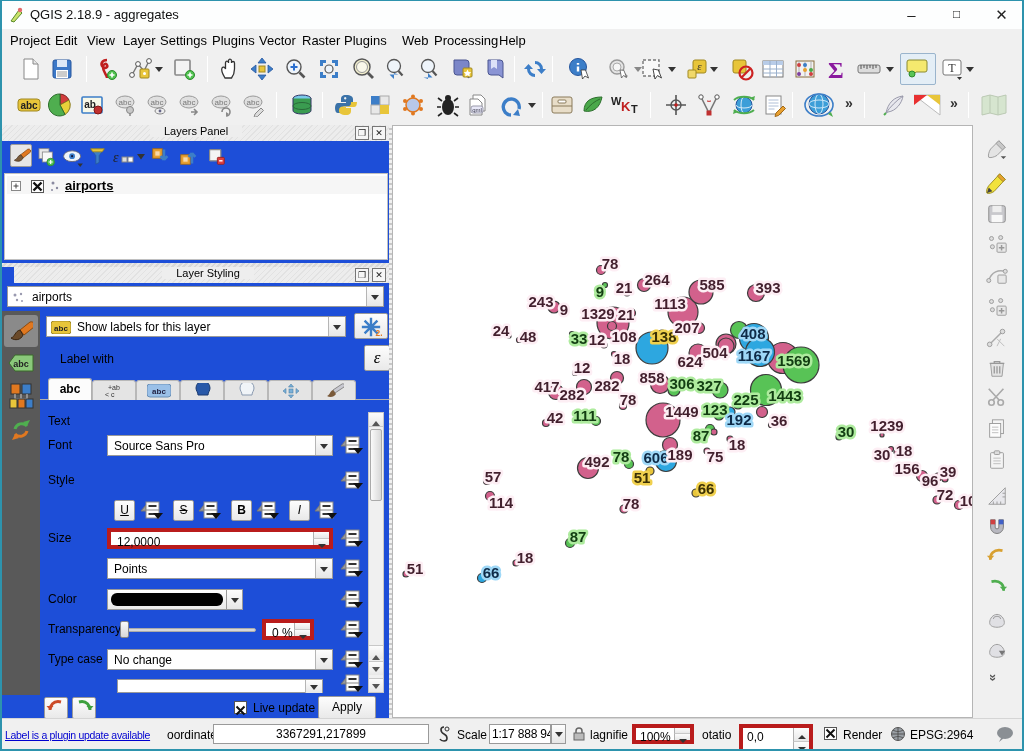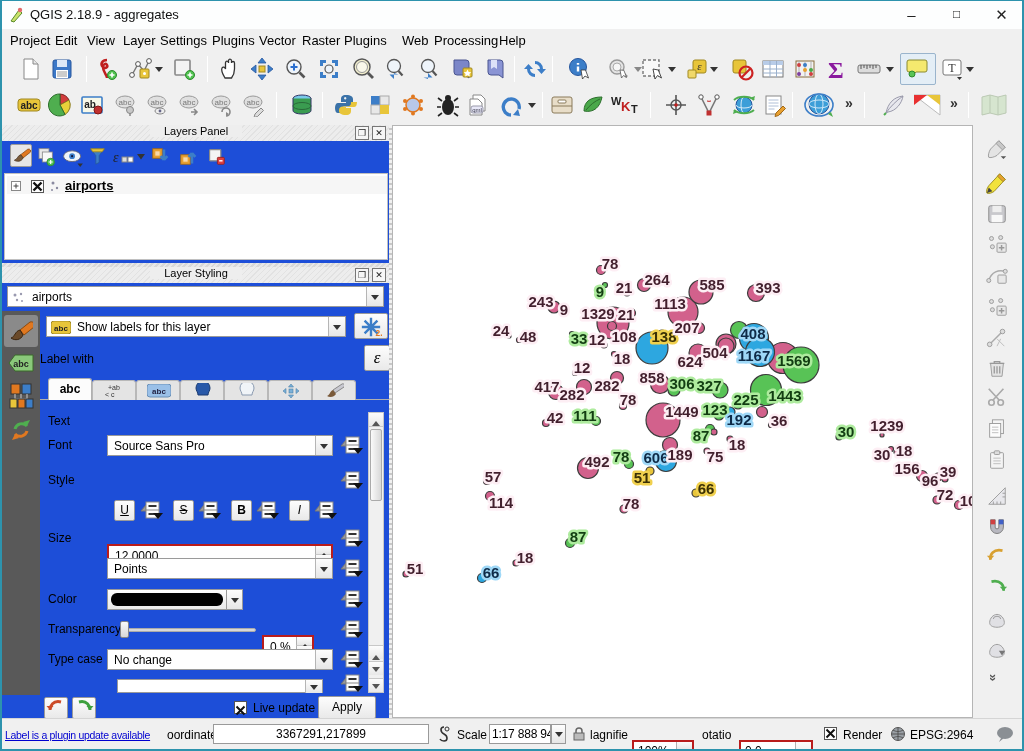--- a/index.html
+++ b/index.html
@@ -24,29 +24,29 @@
 .paneltitle { position:absolute; left:0; width:388px; height:16px; font-size:11px; color:#000; text-align:center;
   background:repeating-linear-gradient(135deg,#ededed 0 3px,#e2e2e2 3px 4px); }
 .paneltitle b { font-weight:normal; background:#eee; padding:0 14px; }
 .pbtn { position:absolute; top:1px; width:14px; height:14px; border:1px solid #777; background:#f6f6f6; font-size:9px; line-height:12px; text-align:center; color:#222; }
 
 #lp-toolbar { position:absolute; left:4px; top:18px; width:380px; height:28px; }
 #lp-tree { position:absolute; left:2px; top:48px; width:384px; height:87px; background:#fff; border:1px solid #c0c0c0; }
 
 #splitter { position:absolute; left:0; top:138px; width:388px; height:4px; background:repeating-linear-gradient(135deg,#e8e8e8 0 2px,#d8d8d8 2px 4px); }
 
-#ls-title { top:142px; }
+#ls-title { top:142px;margin-left:12px; }
 #ls-combo { position:absolute; left:5px; top:161px; width:377px; height:21px; background:#fff; border:1px solid #9a9a9a; }
 #ls-side { position:absolute; left:0; top:186px; width:38px; height:384px; background:#595959; }
 #ls-main { position:absolute; left:38px; top:186px; width:350px; height:384px; }
 .combo { position:absolute; background:#fff; border:1px solid #9a9a9a; font-size:12px; color:#000; }
 .combo .arrowbox { position:absolute; right:0; top:0; bottom:0; width:17px; border-left:1px solid #b5b5b5; background:linear-gradient(#fdfdfd,#e6e6e6); }
 .combo .arrowbox:after, .dArrow:after { content:""; position:absolute; left:50%; top:50%; margin:-2px 0 0 -4px; border:4px solid transparent; border-top:5px solid #333; }
 .lbl { position:absolute; font-size:12px; color:#000; }
-.spin { position:absolute; background:#fff; border:2px solid #b91c1c; font-size:12px;margin-top:16px; }
+.spin { position:absolute; background:#fff; border:4px solid #b91c1c; font-size:12px; }
 .spin .up,.spin .dn { position:absolute; right:0; width:16px; height:50%; background:linear-gradient(#fcfcfc,#e8e8e8); border-left:1px solid #b0b0b0; }
 .spin .up { top:0; border-bottom:1px solid #c8c8c8; }
 .spin .dn { bottom:0; }
 .spin .up:after { content:""; position:absolute; left:4px; top:3px; border:4px solid transparent; border-bottom:4px solid #333; }
 .spin .dn:after { content:""; position:absolute; left:4px; top:5px; border:4px solid transparent; border-top:4px solid #333; }
 .btn { position:absolute; border:1px solid #9a9a9a; background:linear-gradient(#fdfdfd,#e9e9e9); border-radius:2px; }
 
 #map { position:absolute; left:392px; top:125px; width:581px; height:593px; background:#fff; border:1px solid #b5b5b5; }
 
 #rtb { position:absolute; left:974px; top:125px; width:48px; height:593px; background:#f0f0f0; }
@@ -510,21 +510,21 @@
     </div>
     <div class="btn" style="left:314px;top:2px;width:34px;height:26px">
       <svg class="abs" style="left:5px;top:2px" width="22" height="22" viewBox="0 0 24 24">
           <g stroke="#3c7ec8" stroke-width="2.6">
             <path d="M12 2 v20 M2 12 h20 M5 5 l14 14 M19 5 l-14 14"></path>
           </g>
           <circle cx="12" cy="12" r="3" fill="#3c7ec8"></circle>
           <text x="17" y="22" font-size="9" font-weight="bold" fill="#e07820">2.0</text>
         </svg>
     </div>
-    <div class="lbl" style="left:0;top:41px">Label with</div>
+    <div class="lbl" style="left:20px;top:41px">Label with</div>
     <div class="btn" style="left:324px;top:34px;width:26px;height:26px;text-align:center;font-family:'Liberation Serif';font-style:italic;font-size:17px;line-height:24px">ε</div>
 
     <div class="abs" style="left:0px;top:88px;width:350px;height:1px;background:#b0b0b0"></div>
     <div class="abs" style="left:8px;top:67px;width:44px;height:22px;background:#fcfcfc;border:1px solid #b0b0b0;border-bottom:none;border-radius:3px 3px 0 0;text-align:center;font-size:12px;font-weight:bold;line-height:21px;z-index:2">abc</div>
     <div class="abs tabrest" style="left:52px;top:69px;width:44px;height:20px;background:#e4e4e4;border:1px solid #b8b8b8;border-bottom:none;border-radius:3px 3px 0 0">
       <svg class="abs" style="left:10px;top:2px" width="24" height="16" viewBox="0 0 24 16">
           <text x="5" y="7" font-size="7" fill="#333">+ab</text>
           <text x="2" y="14" font-size="7" fill="#333">&lt; c</text>
         </svg>
     </div>

